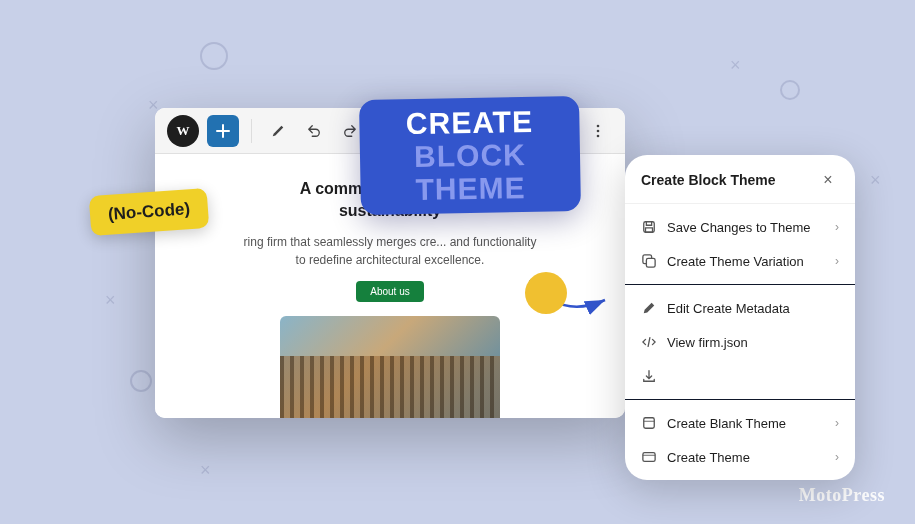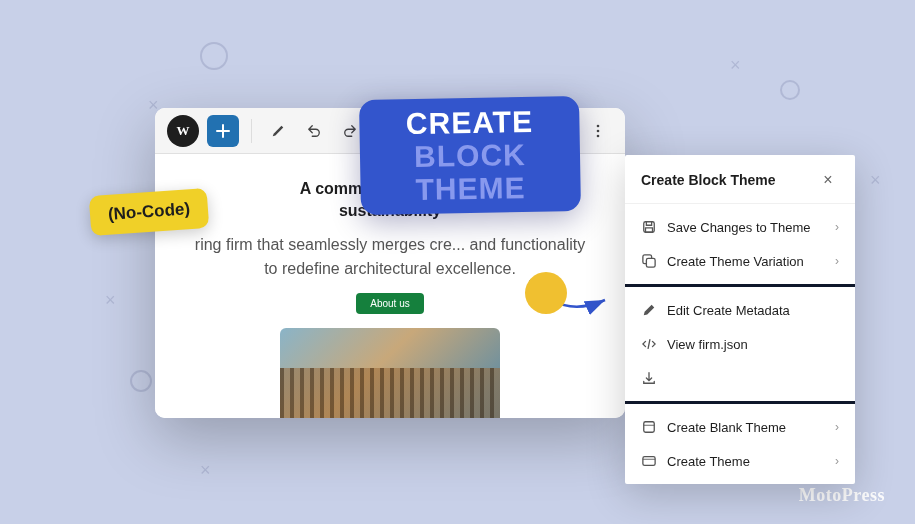--- a/index.html
+++ b/index.html
@@ -132,21 +132,21 @@
       text-align: center;
       font-size: 16px;
       font-weight: 600;
       color: #1e1e1e;
       line-height: 1.4;
       margin-bottom: 10px;
     }
 
     .site-subtext {
       text-align: center;
-      font-size: 16px;
+      font-size: 12px;
       color: #555;
       line-height: 1.5;
       margin-bottom: 12px;
     }
 
     .about-btn {
       display: block;
       margin: 0 auto 14px;
       background: #15803d;
       color: white;
@@ -255,21 +255,21 @@
       height: 60px;
     }
 
     
     .dropdown-panel {
       position: absolute;
       right: 60px;
       top: 155px;
       width: 230px;
       background: white;
-      border-radius: 2px;
+      border-radius: 22px;
       box-shadow: 0 10px 40px rgba(0,0,0,0.2);
       z-index: 30;
       overflow: hidden;
     }
 
     .dropdown-header {
       display: flex;
       align-items: center;
       justify-content: space-between;
       padding: 14px 16px 12px;
@@ -289,21 +289,21 @@
       align-items: center;
       justify-content: center;
       cursor: pointer;
       color: #666;
       font-size: 16px;
       border-radius: 4px;
     }
 
     .dropdown-section {
       padding: 6px 0;
-      border-bottom: 3px solid #0f172a;
+      border-bottom: 1px solid #0f172a;
     }
 
     .dropdown-section:last-child {
       border-bottom: none;
     }
 
     .dropdown-item {
       display: flex;
       align-items: center;
       padding: 9px 16px;

